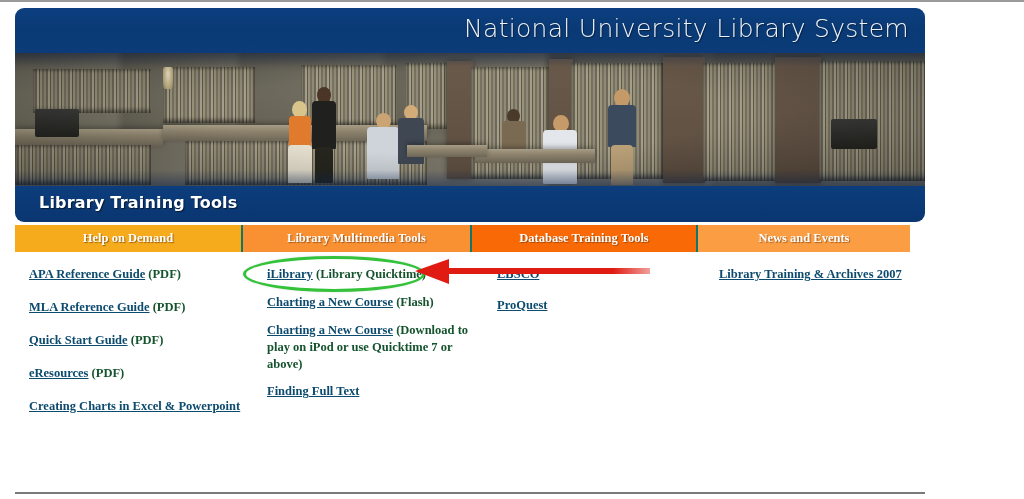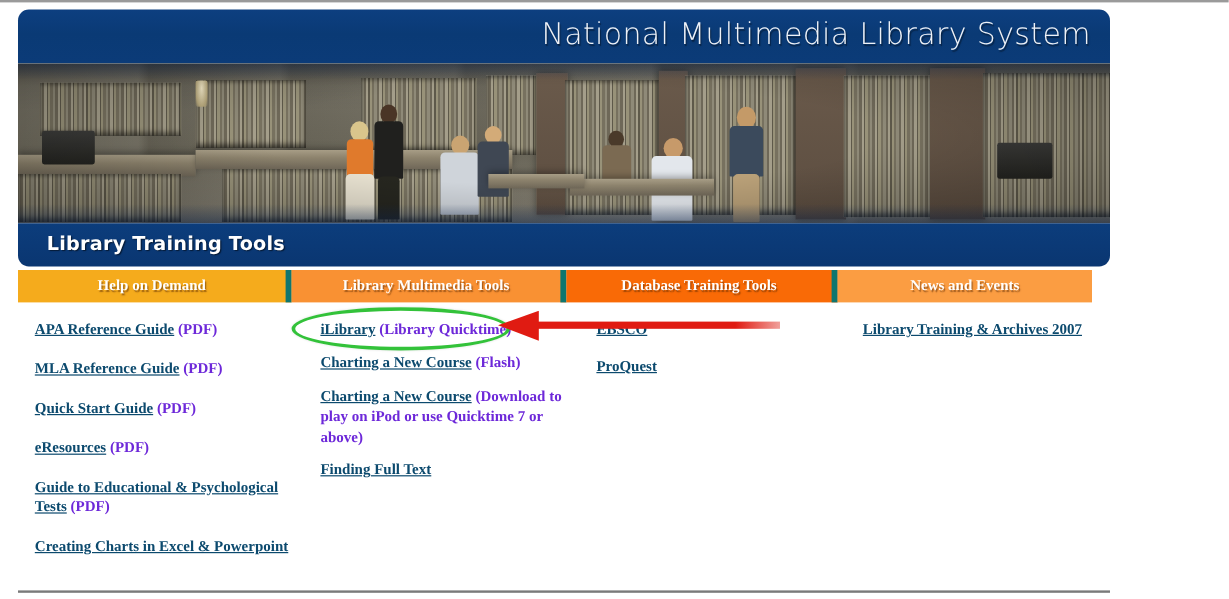--- a/index.html
+++ b/index.html
@@ -144,21 +144,21 @@
   }
   .tab {
     display: flex;
     align-items: center;
     justify-content: center;
     color: #ffffff;
     font-size: 12.5px;
     font-weight: bold;
     font-family: "Liberation Serif", serif;
     text-shadow: 1px 1px 1px rgba(90,40,0,0.55);
-    border-right: 5px solid #0f766e;
+    border-right: 2px solid #0f766e;
     box-sizing: border-box;
     white-space: nowrap;
   }
   .tab:last-child { border-right: none; }
 
   
   #columns {
     display: flex;
     padding-top: 14px;
     box-sizing: border-box;
@@ -170,21 +170,21 @@
     font-weight: bold;
     color: #111111;
     line-height: 1.35;
     margin-bottom: 16px;
   }
   .entry a {
     color: #0c4a6e;
     text-decoration: underline;
     font-weight: bold;
   }
-  .entry .suffix { color: #6d28d9; }
+  .entry .suffix { color: #14532d; }
 
   #col1 { width: 238px; padding-left: 14px; }
   #col2 { width: 229px; padding-left: 14px; }
   #col3 { width: 226px; padding-left: 15px; }
   #col4 { width: 212px; padding-left: 11px; }
 
   #col2 .entry { margin-bottom: 11px; }
   #col3 .entry { margin-bottom: 14px; }
 
   
@@ -219,21 +219,21 @@
   }
 </style>
 </head>
 <body>
 
 <div id="screen">
 
   <div id="page">
 
     <div id="header-bar">
-      <div id="header-title">National Multimedia Library System</div>
+      <div id="header-title">National University Library System</div>
     </div>
 
     <div id="photo-banner">
       <div class="sky"></div>
       <div class="wall"></div>
 
       <div class="shelf" style="left:18px; top:16px; width:118px; height:44px;"></div>
       <div class="shelf" style="left:148px; top:14px; width:92px; height:56px;"></div>
       <div class="shelf" style="left:286px; top:12px; width:96px; height:62px;"></div>
       <div class="shelf" style="left:390px; top:10px; width:42px; height:66px;"></div>
@@ -323,21 +323,20 @@
         <span>News and Events</span>
       </div>
     </div>
 
     <div id="columns">
       <div class="col" id="col1">
           <div class="entry"><a href="#">APA Reference Guide</a><span class="suffix"> (PDF)</span></div>
           <div class="entry"><a href="#">MLA Reference Guide</a><span class="suffix"> (PDF)</span></div>
           <div class="entry"><a href="#">Quick Start Guide</a><span class="suffix"> (PDF)</span></div>
           <div class="entry"><a href="#">eResources</a><span class="suffix"> (PDF)</span></div>
-          <div class="entry"><a href="#">Guide to Educational &amp; Psychological Tests</a><span class="suffix"> (PDF)</span></div>
           <div class="entry"><a href="#">Creating Charts in Excel &amp; Powerpoint</a></div>
         </div>
       <div class="col" id="col2">
           <div class="entry"><a href="#">iLibrary</a><span class="suffix"> (Library Quicktime)</span></div>
           <div class="entry"><a href="#">Charting a New Course</a><span class="suffix"> (Flash)</span></div>
           <div class="entry"><a href="#">Charting a New Course</a><span class="suffix"> (Download to play on iPod or use Quicktime 7 or above)</span></div>
           <div class="entry"><a href="#">Finding Full Text</a></div>
         </div>
       <div class="col" id="col3">
           <div class="entry"><a href="#">EBSCO</a></div>

